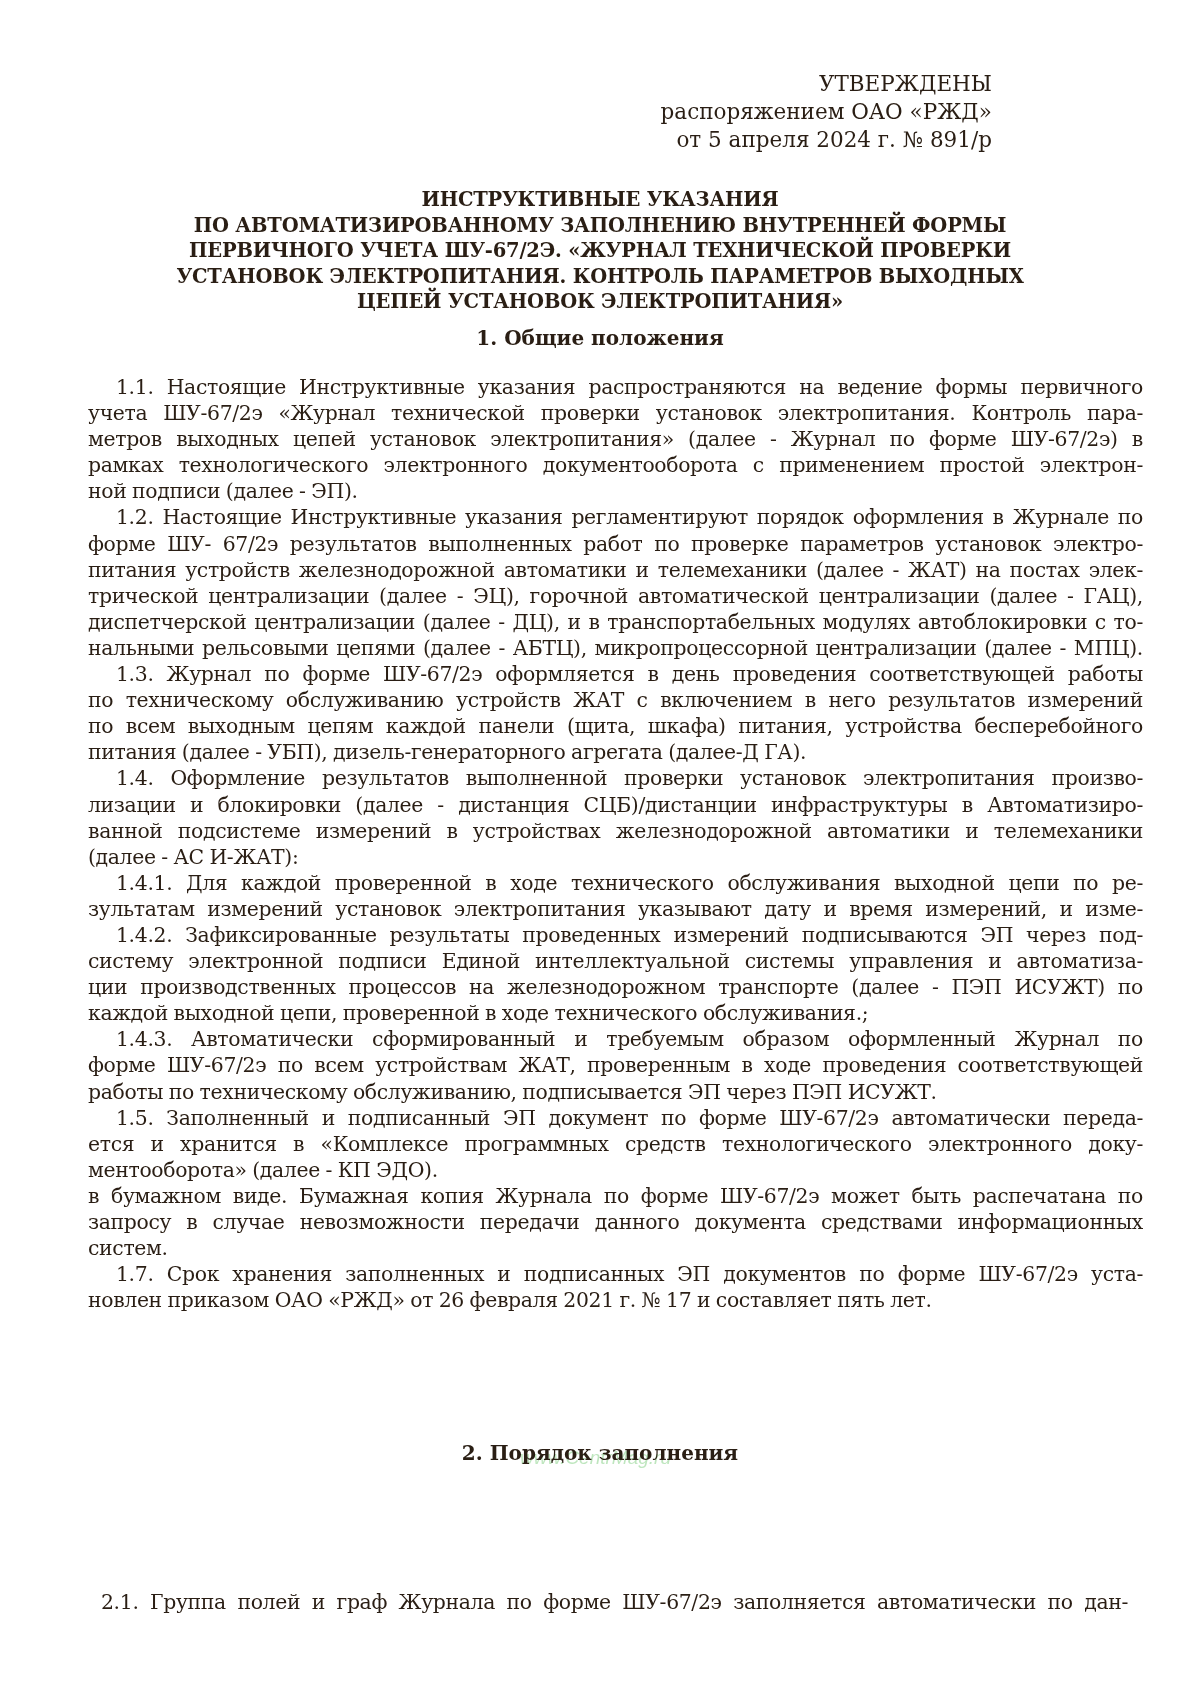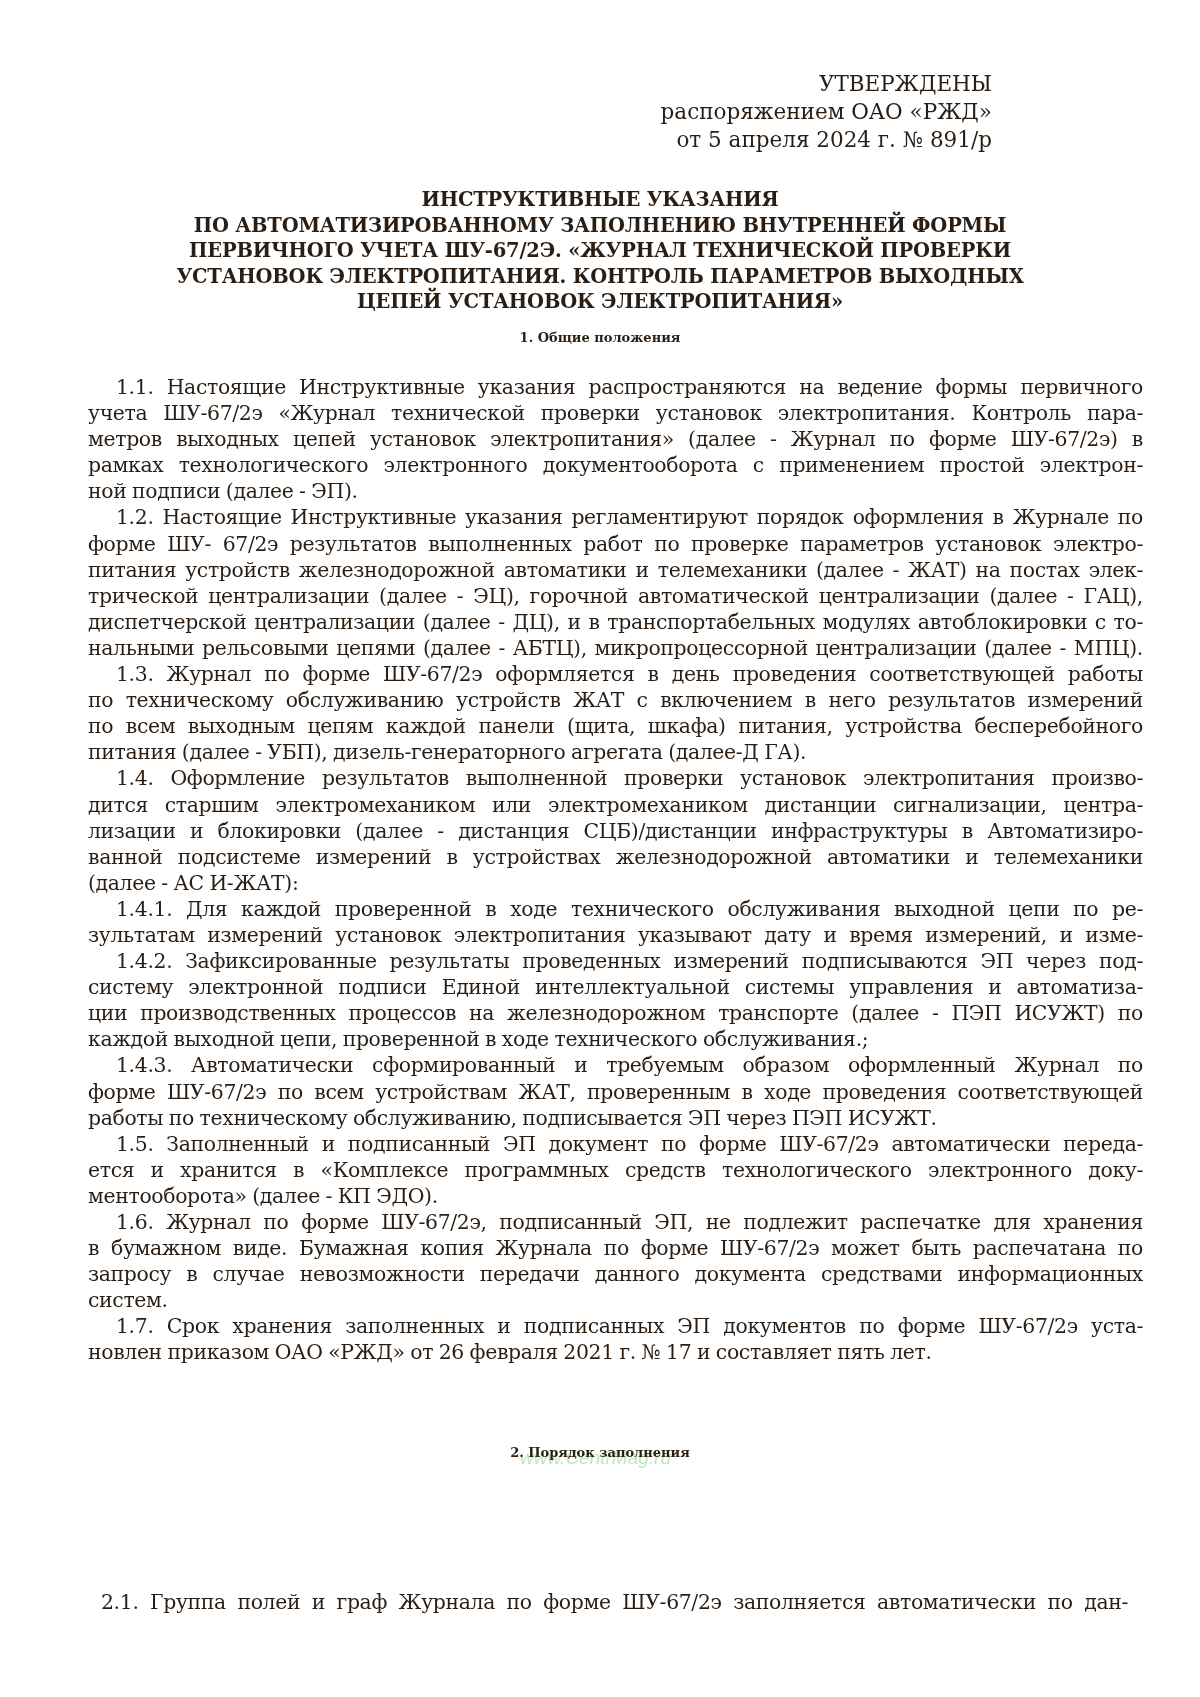--- a/index.html
+++ b/index.html
@@ -41,21 +41,21 @@
       line-height: 25.5px;
       letter-spacing: -0.2px;
     }
     .doc-title div { white-space: nowrap; }
     .section-heading {
       position: absolute;
       left: 0;
       width: 1200px;
       text-align: center;
       font-weight: bold;
-      font-size: 13px;
+      font-size: 20px;
       line-height: 26px;
     }
     .body-text {
       position: absolute;
       left: 73px;
       width: 1055px;
       font-size: 20.4px;
       line-height: 26.1px;
       letter-spacing: -0.35px;
       word-spacing: -0.5px;
@@ -114,37 +114,35 @@
     <div class="line">форме ШУ- 67/2э результатов выполненных работ по проверке параметров установок электро-</div>
     <div class="line">питания устройств железнодорожной автоматики и телемеханики (далее - ЖАТ) на постах элек-</div>
     <div class="line">трической централизации (далее - ЭЦ), горочной автоматической централизации (далее - ГАЦ),</div>
     <div class="line">диспетчерской централизации (далее - ДЦ), и в транспортабельных модулях автоблокировки с то-</div>
     <div class="line">нальными рельсовыми цепями (далее - АБТЦ), микропроцессорной централизации (далее - МПЦ).</div>
     <div class="line indent">1.3. Журнал по форме ШУ-67/2э оформляется в день проведения соответствующей работы</div>
     <div class="line">по техническому обслуживанию устройств ЖАТ с включением в него результатов измерений</div>
     <div class="line">по всем выходным цепям каждой панели (щита, шкафа) питания, устройства бесперебойного</div>
     <div class="line last">питания (далее - УБП), дизель-генераторного агрегата (далее-Д ГА).</div>
     <div class="line indent">1.4. Оформление результатов выполненной проверки установок электропитания произво-</div>
-    <div class="line">дится старшим электромехаником или электромехаником дистанции сигнализации, центра-</div>
     <div class="line">лизации и блокировки (далее - дистанция СЦБ)/дистанции инфраструктуры в Автоматизиро-</div>
     <div class="line">ванной подсистеме измерений в устройствах железнодорожной автоматики и телемеханики</div>
     <div class="line last">(далее - АС И-ЖАТ):</div>
     <div class="line indent">1.4.1. Для каждой проверенной в ходе технического обслуживания выходной цепи по ре-</div>
     <div class="line">зультатам измерений установок электропитания указывают дату и время измерений, и изме-</div>
     <div class="line indent">1.4.2. Зафиксированные результаты проведенных измерений подписываются ЭП через под-</div>
     <div class="line">систему электронной подписи Единой интеллектуальной системы управления и автоматиза-</div>
     <div class="line">ции производственных процессов на железнодорожном транспорте (далее - ПЭП ИСУЖТ) по</div>
     <div class="line last">каждой выходной цепи, проверенной в ходе технического обслуживания.;</div>
     <div class="line indent">1.4.3. Автоматически сформированный и требуемым образом оформленный Журнал по</div>
     <div class="line">форме ШУ-67/2э по всем устройствам ЖАТ, проверенным в ходе проведения соответствующей</div>
     <div class="line last">работы по техническому обслуживанию, подписывается ЭП через ПЭП ИСУЖТ.</div>
     <div class="line indent">1.5. Заполненный и подписанный ЭП документ по форме ШУ-67/2э автоматически переда-</div>
     <div class="line">ется и хранится в «Комплексе программных средств технологического электронного доку-</div>
     <div class="line last">ментооборота» (далее - КП ЭДО).</div>
-    <div class="line indent">1.6. Журнал по форме ШУ-67/2э, подписанный ЭП, не подлежит распечатке для хранения</div>
     <div class="line">в бумажном виде. Бумажная копия Журнала по форме ШУ-67/2э может быть распечатана по</div>
     <div class="line">запросу в случае невозможности передачи данного документа средствами информационных</div>
     <div class="line last">систем.</div>
     <div class="line indent">1.7. Срок хранения заполненных и подписанных ЭП документов по форме ШУ-67/2э уста-</div>
     <div class="line last">новлен приказом ОАО «РЖД» от 26 февраля 2021 г. № 17 и составляет пять лет.</div>
   </div>
 
   <div class="watermark">www.CentrMag.ru</div>
 
   <div class="section-heading" style="top:1440px;">2. Порядок заполнения</div>

